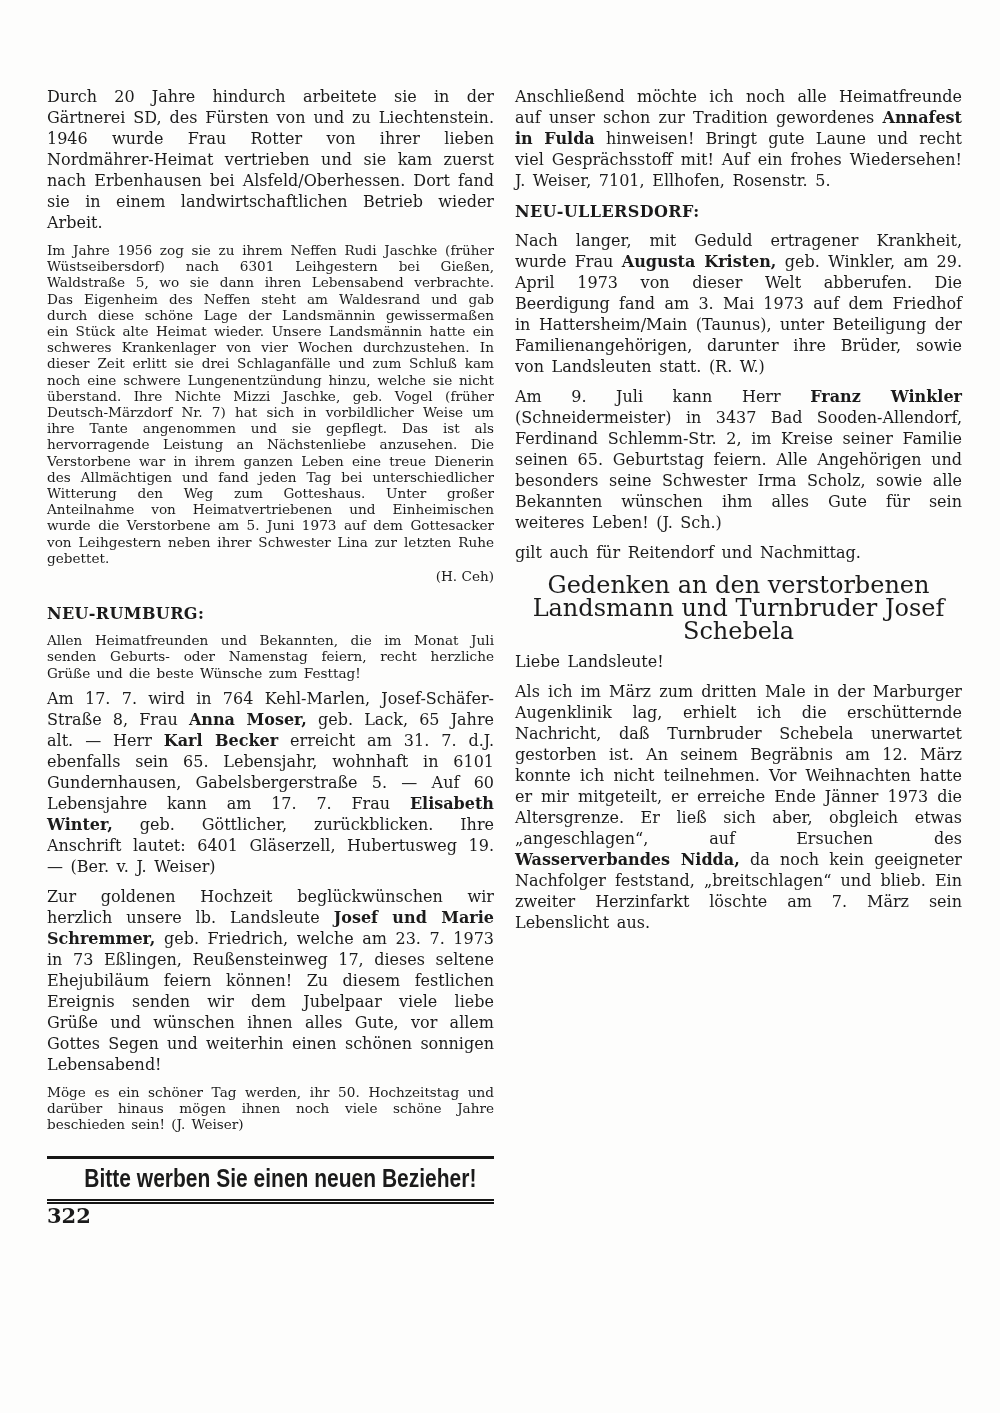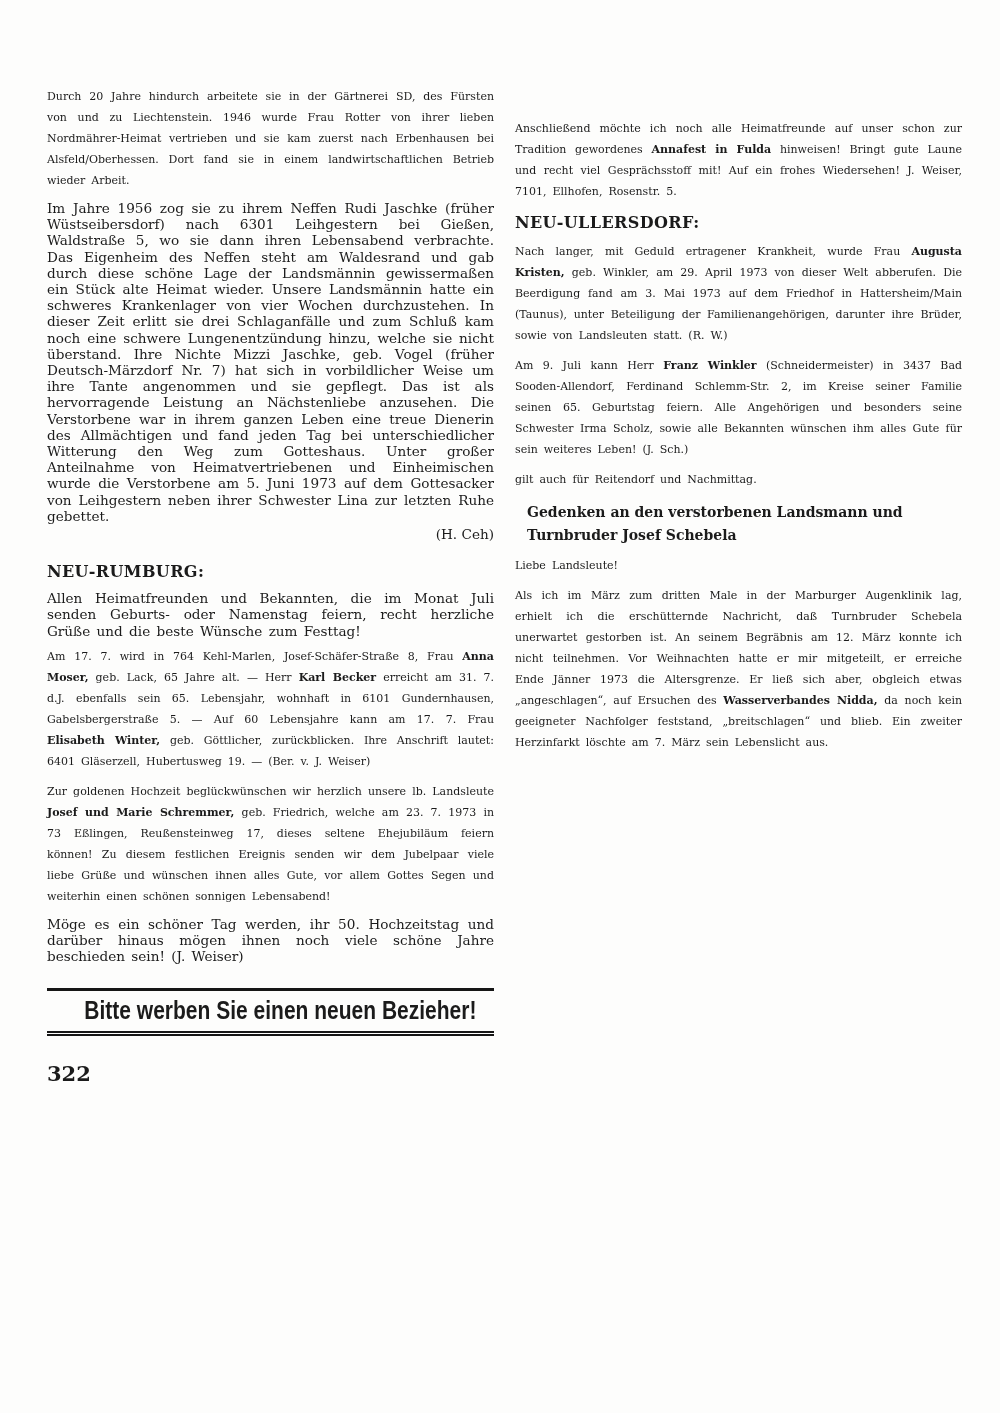--- a/index.html
+++ b/index.html
@@ -8,24 +8,24 @@
     width: 1000px; height: 1413px;
     background: #fdfdfc;
     color: #1b1b1b;
     font-family: "DejaVu Serif", "Liberation Serif", serif;
     position: relative;
     overflow: hidden;
   }
   .page { position: absolute; inset: 0; }
   .col { position: absolute; top: 86px; width: 447px; }
   .col-left  { left: 47px; }
-  .col-right { left: 515px; margin-top: 32px; }
+  .col-right { left: 515px; }
 
   p.body {
-    font-size: 11px; line-height: 21px;
+    font-size: 16px; line-height: 21px;
     text-align: justify;
     margin: 0 0 9px 0;
     word-spacing: 2.5px;
   }
   p.small {
     font-size: 13.6px; line-height: 16.2px;
     text-align: justify;
     margin: 0 0 7px 0;
     word-spacing: 2px;
   }
@@ -35,23 +35,23 @@
     text-align: right;
     margin: -5px 0 18px 0;
   }
   h3.heading {
     font-size: 16px; line-height: 24px;
     font-weight: bold;
     letter-spacing: 0.4px;
     margin: 8px 0 6px 0;
   }
   h3.heading-center {
-    font-size: 14px; line-height: 23px;
-    font-weight: bold;
-    text-align: left;
+    font-size: 24px; line-height: 23px;
+    font-weight: normal;
+    text-align: center;
     margin: 11px 0 8px 0;
     padding: 0 12px;
   }
   .banner {
     margin-top: 24px;
     border-top: 3px solid #161616;
     border-bottom: 5px double #161616;
     padding: 4px 0 6px 0;
     text-align: center;
   }
@@ -59,21 +59,20 @@
     display: inline-block;
     font-family: "Liberation Sans", "DejaVu Sans", sans-serif;
     font-weight: 700;
     font-size: 25px;
     line-height: 30px;
     white-space: nowrap;
     transform: scaleX(0.84);
     transform-origin: center;
   }
   .pagenum {
-    margin-top: 26px;
     font-weight: bold;
     font-size: 21px;
     line-height: 24px;
   }
   b { font-weight: bold; }
 </style>
 </head>
 <body>
 
 <div class="page">

